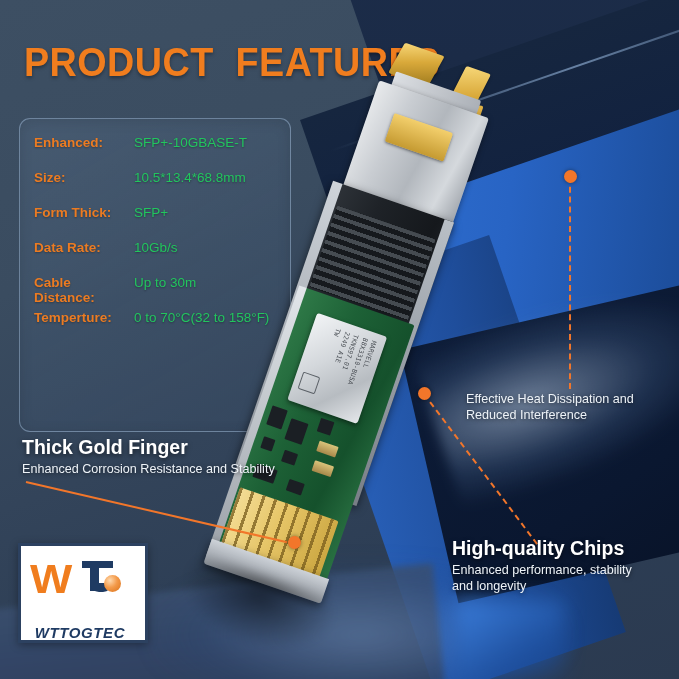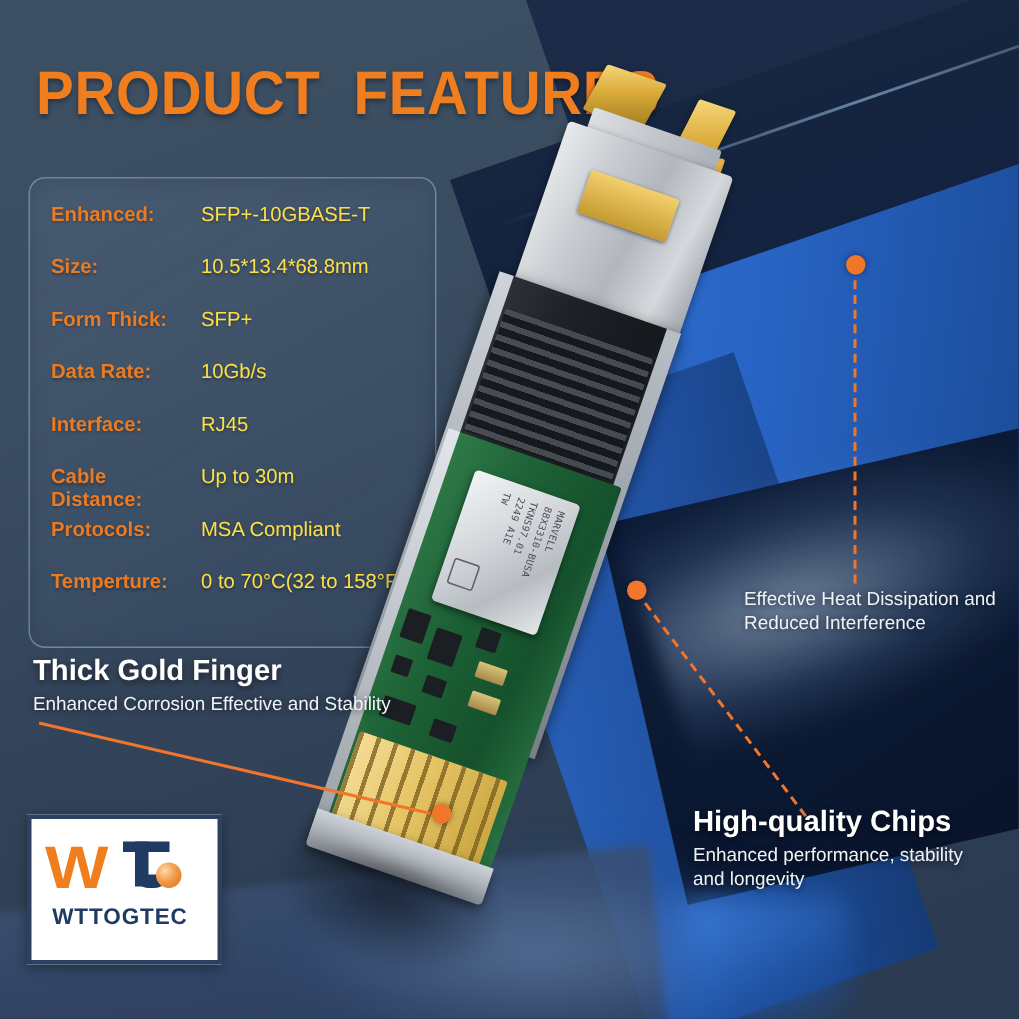--- a/index.html
+++ b/index.html
@@ -58,32 +58,32 @@
   
   .spec-panel{position:absolute;left:19px;top:118px;width:270px;height:312px;
     border:1px solid rgba(168,195,225,.45);border-radius:11px;
     background:linear-gradient(150deg,rgba(86,108,134,.42) 0%,rgba(70,92,118,.34) 50%,rgba(58,78,104,.30) 100%);
     box-shadow:0 2px 14px rgba(0,0,0,.12) inset;}
   .spec-rows{position:absolute;left:19px;top:118px;width:270px;height:312px;
     padding:17px 0 0 0;box-sizing:border-box;}
   .spec-row{display:flex;align-items:baseline;height:35px;padding-left:15px;}
   .spec-label{color:#eb7b22;font-size:13.5px;font-weight:bold;width:100px;flex:none;
     text-shadow:0 1px 2px rgba(0,0,0,.3);}
-  .spec-value{color:#fde047;font-size:13.5px;font-weight:500;
+  .spec-value{color:#22c55e;font-size:13.5px;font-weight:500;
     text-shadow:0 1px 2px rgba(0,0,0,.35);white-space:nowrap;}
 
   
   .callout{position:absolute;}
   .callout .ct{color:#ffffff;font-weight:bold;font-size:19.5px;line-height:1.12;
     text-shadow:0 2px 5px rgba(0,0,0,.55);white-space:nowrap;}
   .callout .cs{color:#eef3f8;font-size:12.6px;line-height:1.28;margin-top:2px;
     text-shadow:0 1px 4px rgba(0,0,0,.6);}
   #callout-gold{left:22px;top:437px;}
   #callout-zinc{left:466px;top:389px;}
-  #callout-chips{left:452px;top:538px;margin-left:10px;}
+  #callout-chips{left:452px;top:538px;}
 
   
   .lead{position:absolute;transform-origin:0 50%;}
   .lead.solid{background:#f2762a;height:2px;}
   .lead.dashed{height:0;border-top:2px dashed #f2762a;}
   .marker{position:absolute;width:13px;height:13px;border-radius:50%;
     background:#f2762a;box-shadow:0 0 4px rgba(0,0,0,.45);}
 
   
   #product{position:absolute;left:196px;top:66px;width:300px;height:560px;
@@ -144,22 +144,22 @@
   .logo-mark{position:absolute;left:30px;top:557px;width:100px;height:44px;}
   .logo-w{position:absolute;left:0px;top:2px;font-size:40px;line-height:40px;
     font-weight:bold;color:#f07d1e;font-family:"Liberation Sans",sans-serif;
     transform:scaleX(1.12);transform-origin:left center;letter-spacing:-2px;}
   .logo-tbar{position:absolute;left:52px;top:4px;width:31px;height:7px;background:#1f3b63;}
   .logo-tstem{position:absolute;left:60px;top:4px;width:9px;height:30px;background:#1f3b63;}
   .logo-thook{position:absolute;left:60px;top:26px;width:22px;height:9px;background:#1f3b63;
     border-bottom-left-radius:9px;border-bottom-right-radius:9px;}
   .logo-ball{position:absolute;left:74px;top:18px;width:17px;height:17px;border-radius:50%;
     background:radial-gradient(circle at 35% 32%,#ffd9ae 0%,#f39a4a 45%,#d97018 100%);}
-  .logo-name{position:absolute;left:18px;top:603px;width:124px;text-align:center;
-    color:#1f3b63;font-size:15px;font-weight:bold;letter-spacing:.6px;}
+  .logo-name{position:absolute;left:18px;top:624px;width:124px;text-align:center;
+    color:#1f3b63;font-size:15px;font-weight:bold;font-style:italic;letter-spacing:.6px;}
 </style>
 </head>
 <body>
 
 <div id="stage">
 
   <div class="bg-base"></div>
   <div class="bg-navy-top"></div>
   <div class="bg-navy-right"></div>
   <div class="bg-bluepanel"></div>
@@ -186,30 +186,22 @@
     </div>
     <div class="spec-row">
       <span class="spec-label">Form Thick:</span>
       <span class="spec-value">SFP+</span>
     </div>
     <div class="spec-row">
       <span class="spec-label">Data Rate:</span>
       <span class="spec-value">10Gb/s</span>
     </div>
     <div class="spec-row">
-      <span class="spec-label">Interface:</span>
-      <span class="spec-value">RJ45</span>
-    </div>
-    <div class="spec-row">
       <span class="spec-label">Cable Distance:</span>
       <span class="spec-value">Up to 30m</span>
-    </div>
-    <div class="spec-row">
-      <span class="spec-label">Protocols:</span>
-      <span class="spec-value">MSA Compliant</span>
     </div>
     <div class="spec-row">
       <span class="spec-label">Temperture:</span>
       <span class="spec-value">0 to 70°C(32 to 158°F)</span>
     </div>
   </div>
 
   <div id="product">
     <div class="latch latch-a"></div>
     <div class="latch latch-b"></div>
@@ -249,24 +241,24 @@
   <div class="marker" style="left:564px;top:170px;"></div>
 
   <div class="lead solid" style="left:26px;top:481px;width:268px;transform:rotate(13deg);"></div>
   <div class="marker" style="left:288px;top:536px;"></div>
 
   <div class="lead dashed" style="left:424px;top:393px;width:188px;transform:rotate(53deg);"></div>
   <div class="marker" style="left:418px;top:387px;"></div>
 
   <div class="callout" id="callout-gold">
     <div class="ct">Thick Gold Finger</div>
-    <div class="cs" style="white-space:pre-line;">Enhanced Corrosion Effective and Stability</div>
+    <div class="cs" style="white-space:pre-line;">Enhanced Corrosion Resistance and Stability</div>
   </div>
   <div class="callout" id="callout-zinc">
-    <div class="cs" style="white-space:pre-line;margin-left:30px;">Effective Heat Dissipation and
+    <div class="cs" style="white-space:pre-line;">Effective Heat Dissipation and
 Reduced Interference</div>
   </div>
   <div class="callout" id="callout-chips">
     <div class="ct">High-quality Chips</div>
     <div class="cs" style="white-space:pre-line;">Enhanced performance, stability
 and longevity</div>
   </div>
 
   <div class="logo-card"></div>
   <div class="logo-mark">

